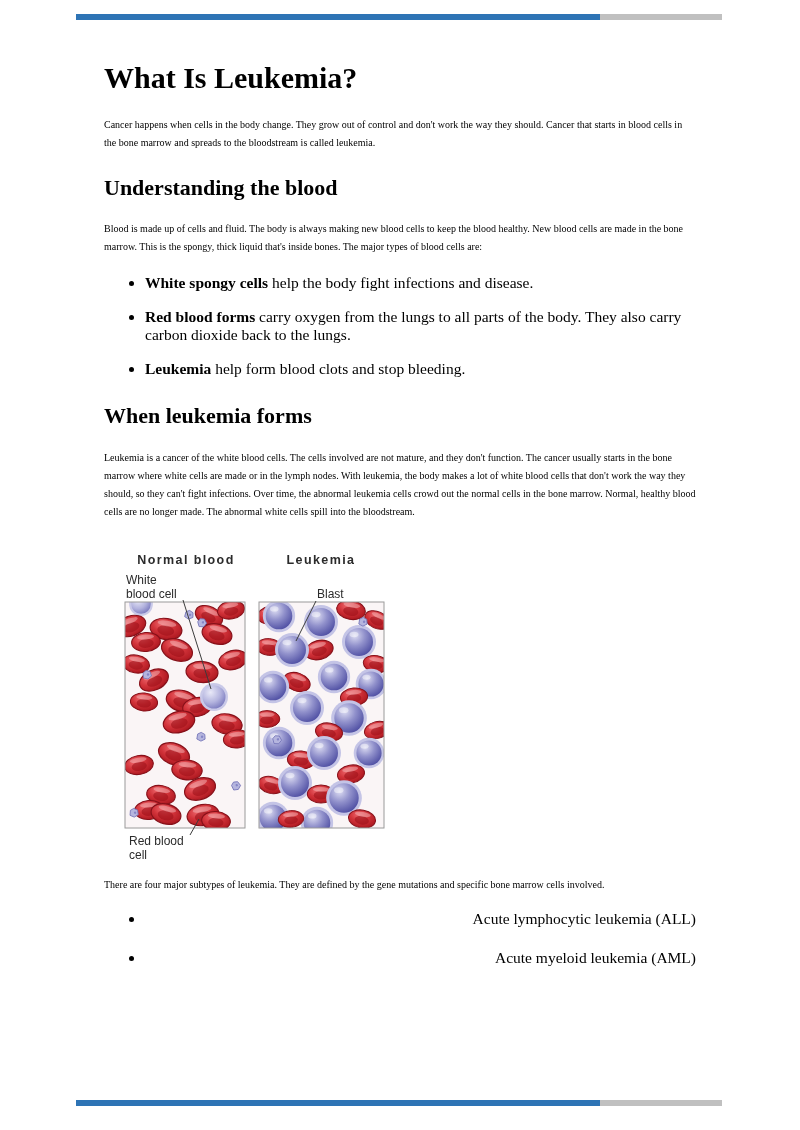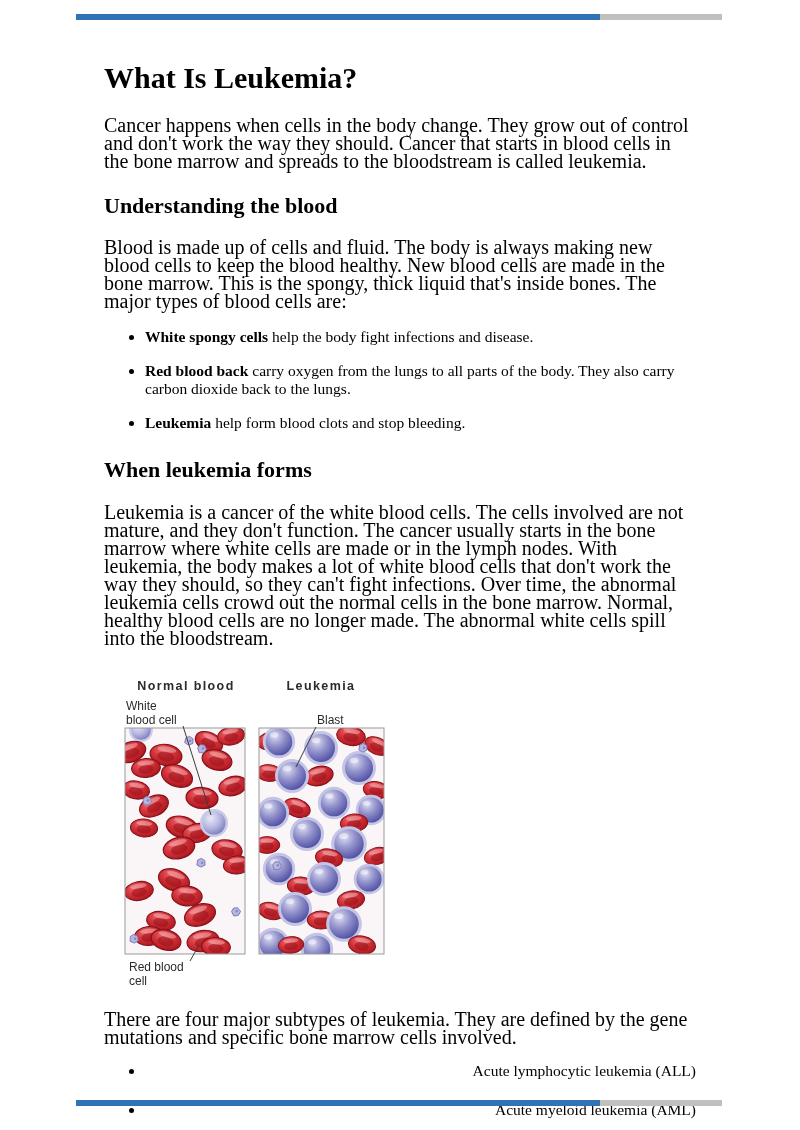--- a/index.html
+++ b/index.html
@@ -12,40 +12,40 @@
   .rule { position:absolute; left:76px; width:646px; height:6px; display:flex; }
   .rule-top { top:14px; }
   .rule-bottom { bottom:24px; }
   .rule .blue { width:524px; height:100%; background:#2e74b5; }
   .rule .gray { width:122px; height:100%; background:#c0c0c0; }
 
   .content { position:absolute; left:104px; top:20px; width:592px; }
 
   h1 { font-size:30px; line-height:36px; font-weight:bold; margin-top:40px; }
   h2 { font-size:22px; line-height:26px; font-weight:bold; }
-  p  { font-size:20px; line-height:18px; }
+  p  { font-size:10px; line-height:18px; }
 
   .intro        { margin-top:20px; }
   .h2-blood     { margin-top:23px; }
   .p-blood      { margin-top:19px; }
   ul.blood-list { margin-top:18px; padding-left:41px; list-style:disc outside; }
   ul.blood-list li { font-size:15.5px; line-height:18px; margin-top:16px; }
   ul.blood-list li:first-child { margin-top:0; }
   .h2-forms     { margin-top:25px; }
   .p-forms      { margin-top:20px; }
 
   figure.blood-figure { margin:26px 0 0 19px; width:300px; }
   .fig-title { font-family:"Liberation Sans", sans-serif; font-size:12.5px; font-weight:bold;
                letter-spacing:1.4px; fill:#2b2b2b; }
   .fig-label { font-family:"Liberation Sans", sans-serif; font-size:12px; fill:#2b2b2b; }
   .fig-line  { stroke:#3c3c3c; stroke-width:1; fill:none; }
   .panel-bg  { fill:#faf5f6; }
   .panel-border { fill:none; stroke:#9a9a9a; stroke-width:1; }
 
-  .p-subtypes { margin-top:8px; }
+  .p-subtypes { }
   ul.subtype-list { margin-top:16px; padding-left:41px; list-style:disc outside;text-align:right; }
   ul.subtype-list li { font-size:15.5px; line-height:18px; margin-top:21px; }
   ul.subtype-list li:first-child { margin-top:0; }
 
   .footer-meta {
     position:absolute; left:77px; right:78px; bottom:7px;
     display:flex; justify-content:space-between;
     font-family:"Liberation Sans", sans-serif; font-style:italic;
     font-size:9.5px; color:#8b8b8b;
   }
@@ -65,21 +65,21 @@
     <h1>What Is Leukemia?</h1>
 
     <p class="intro">Cancer happens when cells in the body change. They grow out of control and don't work the way they should. Cancer that starts in blood cells in the bone marrow and spreads to the bloodstream is called leukemia.</p>
 
     <h2 class="h2-blood">Understanding the blood</h2>
 
     <p class="p-blood">Blood is made up of cells and fluid. The body is always making new blood cells to keep the blood healthy. New blood cells are made in the bone marrow. This is the spongy, thick liquid that's inside bones. The major types of blood cells are:</p>
 
     <ul class="blood-list">
       <li><b>White spongy cells</b><span> help the body fight infections and disease.</span></li>
-      <li><b>Red blood back</b><span> carry oxygen from the lungs to all parts of the body. They also carry carbon dioxide back to the lungs.</span></li>
+      <li><b>Red blood forms</b><span> carry oxygen from the lungs to all parts of the body. They also carry carbon dioxide back to the lungs.</span></li>
       <li><b>Leukemia</b><span> help form blood clots and stop bleeding.</span></li>
     </ul>
 
     <h2 class="h2-forms">When leukemia forms</h2>
 
     <p class="p-forms">Leukemia is a cancer of the white blood cells. The cells involved are not mature, and they don't function. The cancer usually starts in the bone marrow where white cells are made or in the lymph nodes. With leukemia, the body makes a lot of white blood cells that don't work the way they should, so they can't fight infections. Over time, the abnormal leukemia cells crowd out the normal cells in the bone marrow. Normal, healthy blood cells are no longer made. The abnormal white cells spill into the bloodstream.</p>
 
     <figure class="blood-figure">
       <svg width="300" height="325" viewBox="0 0 300 325">
         <defs>

